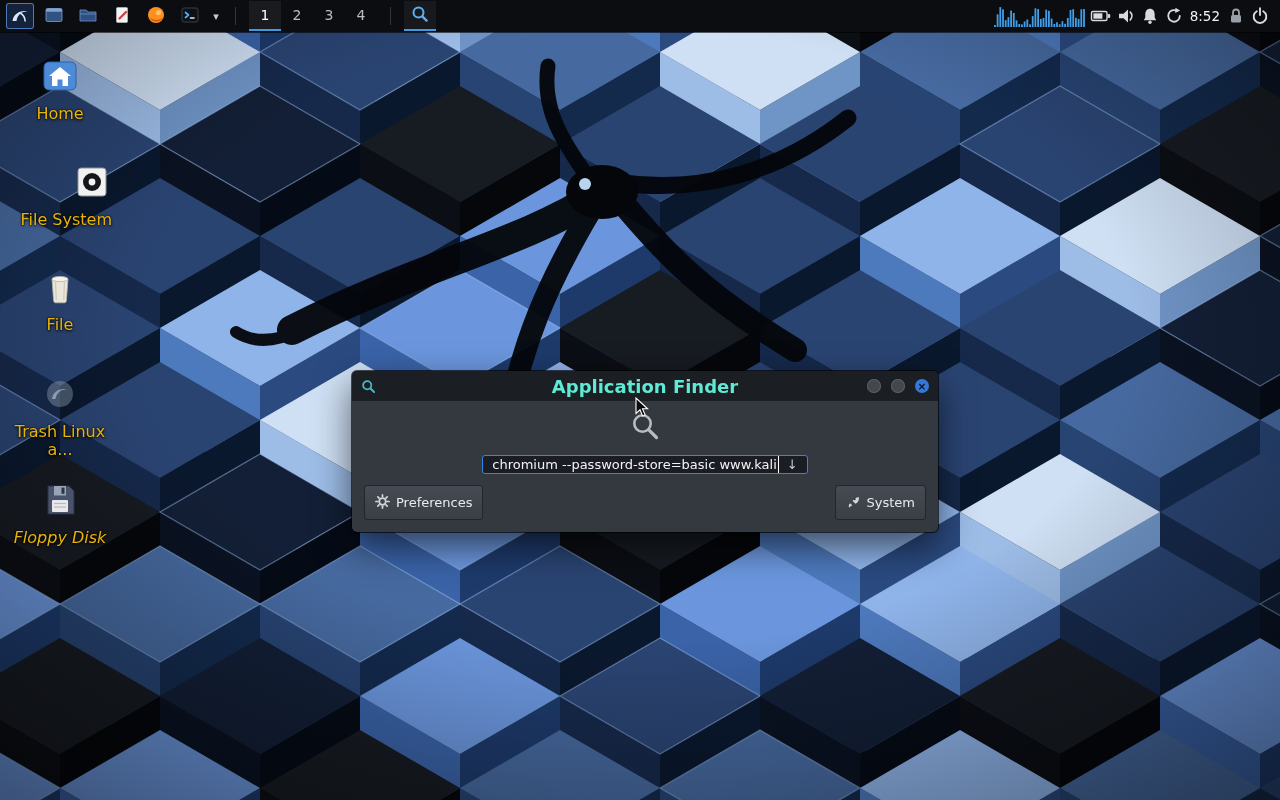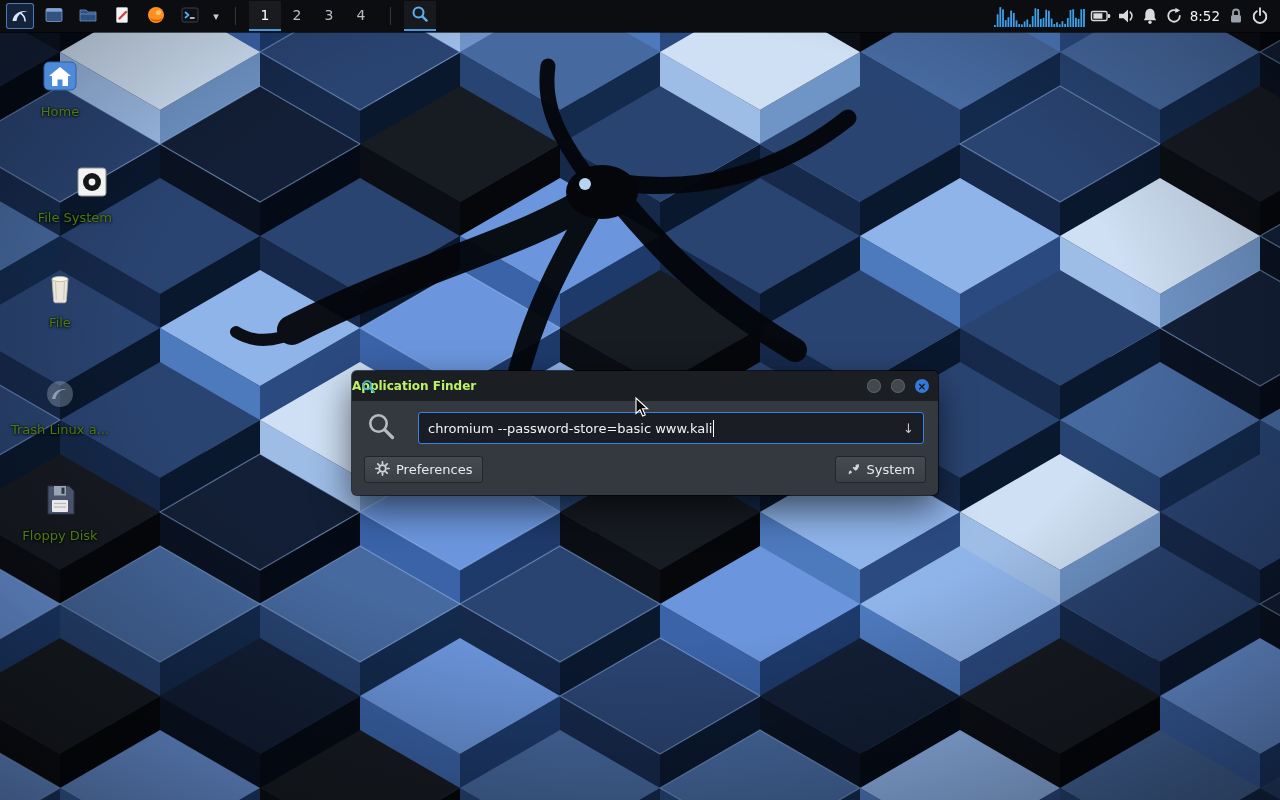--- a/index.html
+++ b/index.html
@@ -27,45 +27,45 @@
   .ws.active { color:#ffffff; border-bottom-color:#3f9be0; background:rgba(255,255,255,.06); }
   .task { width:32px; height:30px; display:flex; align-items:center; justify-content:center;
           background:rgba(255,255,255,.05); border-bottom:2px solid #3f9be0; }
   .tray { display:flex; align-items:center; justify-content:center; height:26px; }
   .clock { color:#f2f3f5; font-size:13.5px; padding:0 2px; }
   .spectrum { display:block; }
 
   
   .desk-item { position:absolute; left:8px; width:104px; z-index:2;
                display:flex; flex-direction:column; align-items:center; gap:5px; }
-  .di-label { color:#4d7c0f; font-size:13px; text-align:center; line-height:1.15;
+  .di-label { color:#eab308; font-size:16px; text-align:center; line-height:1.15;
               text-shadow:0 1px 3px rgba(0,0,0,.95), 0 0 2px rgba(0,0,0,.85); }
 
   
   .dialog { position:absolute; left:352px; top:371px; width:586px; z-index:20;
             background:#34383f; border-radius:5px; overflow:hidden;
             box-shadow:0 14px 36px rgba(0,0,0,.6), 0 0 0 1px rgba(0,0,0,.65); }
   .titlebar { height:30px; background:#1b1e23; display:flex; align-items:center;
               padding:0 9px; position:relative; }
   .tb-icon { display:flex; z-index:1; }
-  .tb-title { position:absolute; left:0; right:0; text-align:left; font-size:12px;
-              font-weight:bold; color:#bef264; pointer-events:none; }
+  .tb-title { position:absolute; left:0; right:0; text-align:center; font-size:18px;
+              font-weight:bold; color:#5eead4; pointer-events:none; }
   .tb-btns { margin-left:auto; display:flex; gap:10px; align-items:center; z-index:1; }
   .wbtn { width:14px; height:14px; border-radius:50%; display:flex; align-items:center; justify-content:center; }
   .wbtn.min, .wbtn.max { background:#43474e; box-shadow:inset 0 0 0 1px #595e66; }
   .wbtn.close { background:#3478d8; color:#0e1116; font-size:10.5px; font-weight:bold; line-height:1; }
-  .search-row { display:flex; align-items:center; gap:22px; padding:10px 14px 7px; }
+  .search-row { display:flex; align-items:center; gap:10px; padding:10px 14px 7px;flex-direction:column; }
   .entry { flex:1; height:32px; background:#1a1d23; border:1px solid #3584e4; border-radius:3px;
            display:flex; align-items:center; padding:0 9px; color:#f2f3f5; font-size:13px; }
   .entry-text { white-space:pre; }
   .caret { width:1px; height:17px; background:#ffffff; margin-left:1px; animation:blink 1.1s steps(1) infinite; }
   @keyframes blink { 50% { opacity:0; } }
   .entry-arrow { margin-left:auto; color:#c7cad0; font-size:13px; padding-left:8px; }
   .btn-row { display:flex; justify-content:space-between; padding:4px 12px 12px; }
-  .dlg-btn { display:flex; align-items:center; gap:6px; height:27px; padding:0 10px;
+  .dlg-btn { display:flex; align-items:center; gap:6px; height:35px; padding:0 10px;
              background:linear-gradient(#464b53,#3a3e45); border:1px solid #22252a;
              border-radius:3px; color:#e8eaed; font-size:13px; }
 
   .cursor { position:absolute; left:635px; top:397px; z-index:30; }
 </style>
 </head>
 <body>
 
 <div class="desktop">
 
@@ -548,21 +548,21 @@
   <div class="desk-item" style="top:374px;">
     <span>
       <svg width="40" height="40" viewBox="0 0 40 40">
         <circle cx="20" cy="20" r="13" fill="#aab8c8" opacity="0.35"></circle>
         <path d="M12,25 C13,17.5 20,13.5 27.5,15.5 C22,15 16.5,18 15.5,25 Z" fill="#e8f0fa" opacity="0.45"></path>
       </svg>
     </span>
     <span class="di-label">Trash Linux a...</span>
   </div>
 
-  <div class="desk-item" style="top:480px;">
+  <div class="desk-item" style="top:480px;font-style:italic;">
     <span>
       <svg width="40" height="40" viewBox="0 0 40 40">
         <path d="M8,6 L29,6 L34,11 L34,34 L8,34 Z" fill="#49536b" stroke="#2b3142" stroke-width="1"></path>
         <rect x="14" y="6" width="12" height="9.5" fill="#9aa3b5"></rect>
         <rect x="21.5" y="7.6" width="3" height="6.2" fill="#2c3342"></rect>
         <rect x="12" y="20" width="16" height="12" rx="1" fill="#e9e9ec"></rect>
         <line x1="14" y1="23.5" x2="26" y2="23.5" stroke="#b8b8c0" stroke-width="1.2"></line>
         <line x1="14" y1="27" x2="26" y2="27" stroke="#b8b8c0" stroke-width="1.2"></line>
       </svg>
     </span>

